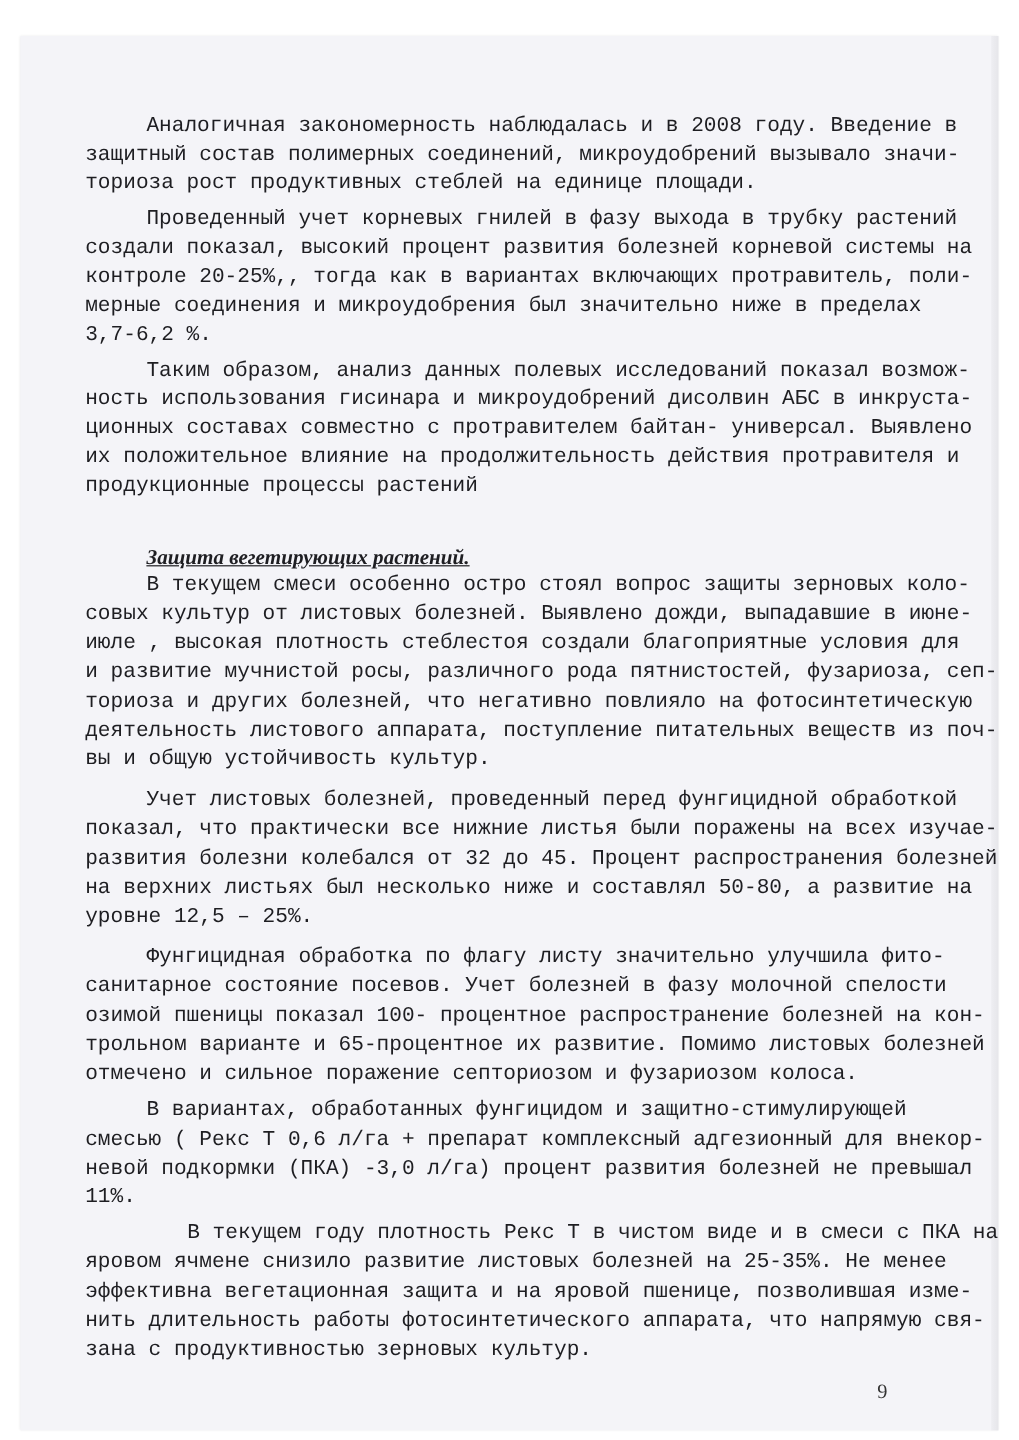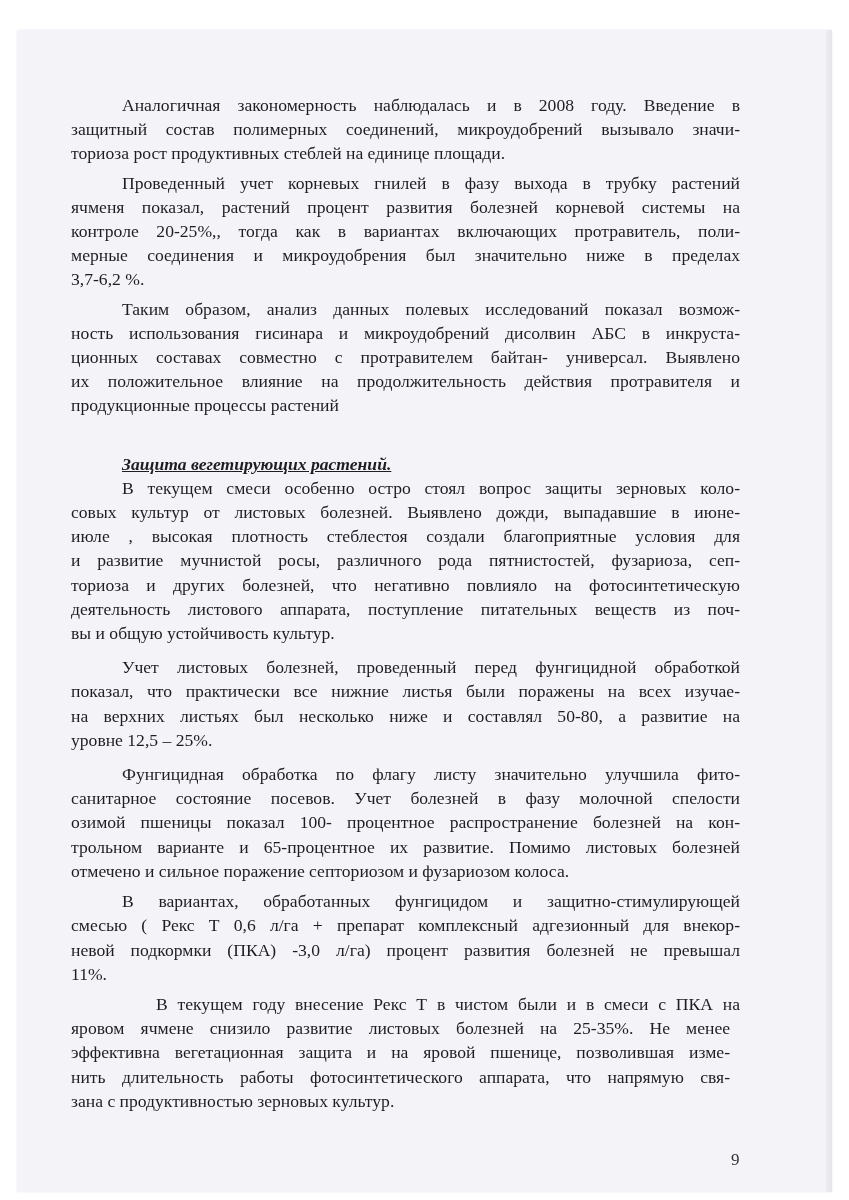--- a/index.html
+++ b/index.html
@@ -24,21 +24,21 @@
   }
   .text-block {
     position: absolute;
     left: 122px;
     top: 93px;
     width: 618px;
     color: #1e1e22;
     font-size: 17.6px;
     line-height: 24.2px;
   }
-  .line { display: block; white-space: nowrap; text-align: justify; text-align-last: justify; }
+  .line { display: block; white-space: nowrap; text-align: justify; text-align-last: justify; font-family: Liberation Mono, monospace; }
   .line.last { text-align-last: left; }
   .heading {
     font-style: italic;
     font-weight: bold;
     text-decoration: underline;
     display: block;
     white-space: nowrap;
   }
   .page-number {
     position: absolute;
@@ -57,21 +57,21 @@
   <div>
     <span class="line" style="padding-left:0"><span style="display:inline-block;width:0"></span><span>Аналогичная закономерность наблюдалась и в 2008 году. Введение в</span></span>
     <span class="line" style="margin-left:-51px"><span>защитный состав полимерных соединений, микроудобрений вызывало значи-</span></span>
     <span class="line last" style="margin-left:-51px"><span>ториоза рост продуктивных стеблей на единице площади.</span></span>
   </div>
 
   <div style="height:5px"></div>
 
   <div>
     <span class="line"><span>Проведенный учет корневых гнилей в фазу выхода в трубку растений</span></span>
-    <span class="line" style="margin-left:-51px"><span>ячменя показал, растений процент развития болезней корневой системы на</span></span>
+    <span class="line" style="margin-left:-51px"><span>создали показал, высокий процент развития болезней корневой системы на</span></span>
     <span class="line" style="margin-left:-51px"><span>контроле 20-25%,, тогда как в вариантах включающих протравитель, поли-</span></span>
     <span class="line" style="margin-left:-51px"><span>мерные соединения и микроудобрения  был значительно ниже  в пределах</span></span>
     <span class="line last" style="margin-left:-51px"><span>3,7-6,2 %.</span></span>
   </div>
 
   <div style="height:5px"></div>
 
   <div>
     <span class="line"><span>Таким образом, анализ данных полевых исследований показал возмож-</span></span>
     <span class="line" style="margin-left:-51px"><span>ность использования гисинара и микроудобрений дисолвин АБС в инкруста-</span></span>
@@ -92,20 +92,21 @@
     <span class="line" style="margin-left:-51px"><span>ториоза и других болезней, что  негативно повлияло на фотосинтетическую</span></span>
     <span class="line" style="margin-left:-51px"><span>деятельность листового аппарата, поступление питательных веществ из поч-</span></span>
     <span class="line last" style="margin-left:-51px"><span>вы и общую  устойчивость культур.</span></span>
   </div>
 
   <div style="height:10px"></div>
 
   <div>
     <span class="line"><span>Учет листовых болезней, проведенный перед фунгицидной обработкой</span></span>
     <span class="line" style="margin-left:-51px"><span>показал, что практически все нижние листья были поражены на всех изучае-</span></span>
+    <span class="line" style="margin-left:-51px"><span>развития болезни  колебался от 32 до 45.  Процент распространения болезней</span></span>
     <span class="line" style="margin-left:-51px"><span>на верхних листьях был несколько ниже и составлял 50-80, а развитие на</span></span>
     <span class="line last" style="margin-left:-51px"><span>уровне 12,5 – 25%.</span></span>
   </div>
 
   <div style="height:10px"></div>
 
   <div>
     <span class="line"><span>Фунгицидная обработка по флагу листу значительно улучшила фито-</span></span>
     <span class="line" style="margin-left:-51px"><span>санитарное состояние посевов. Учет болезней  в фазу молочной спелости</span></span>
     <span class="line" style="margin-left:-51px"><span>озимой пшеницы показал  100- процентное распространение болезней на кон-</span></span>
@@ -118,21 +119,21 @@
   <div>
     <span class="line"><span>В вариантах, обработанных фунгицидом и защитно-стимулирующей</span></span>
     <span class="line" style="margin-left:-51px"><span>смесью  ( Рекс Т  0,6 л/га +  препарат комплексный адгезионный для внекор-</span></span>
     <span class="line" style="margin-left:-51px"><span>невой  подкормки (ПКА) -3,0 л/га) процент развития болезней не превышал</span></span>
     <span class="line last" style="margin-left:-51px"><span>11%.</span></span>
   </div>
 
   <div style="height:6px"></div>
 
   <div>
-    <span class="line" style="margin-left:34px"><span>В текущем году внесение Рекс Т в чистом были и в смеси с ПКА на</span></span>
+    <span class="line" style="margin-left:34px"><span>В текущем году плотность Рекс Т в чистом виде и в смеси с ПКА на</span></span>
     <span class="line" style="margin-left:-51px;margin-right:10px"><span>яровом ячмене снизило развитие листовых болезней на 25-35%.  Не менее</span></span>
     <span class="line" style="margin-left:-51px;margin-right:10px"><span>эффективна вегетационная защита и на яровой пшенице, позволившая изме-</span></span>
     <span class="line" style="margin-left:-51px;margin-right:10px"><span>нить длительность работы фотосинтетического  аппарата, что напрямую свя-</span></span>
     <span class="line last" style="margin-left:-51px"><span>зана с продуктивностью  зерновых культур.</span></span>
   </div>
 </div>
 
 <div class="page-number">9</div>
 
 </body></html>

